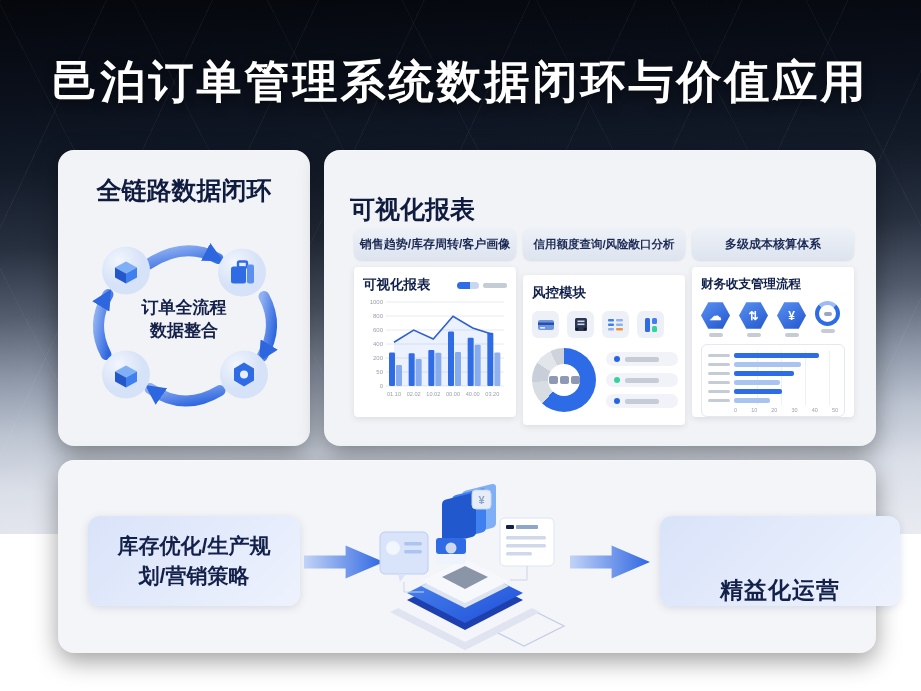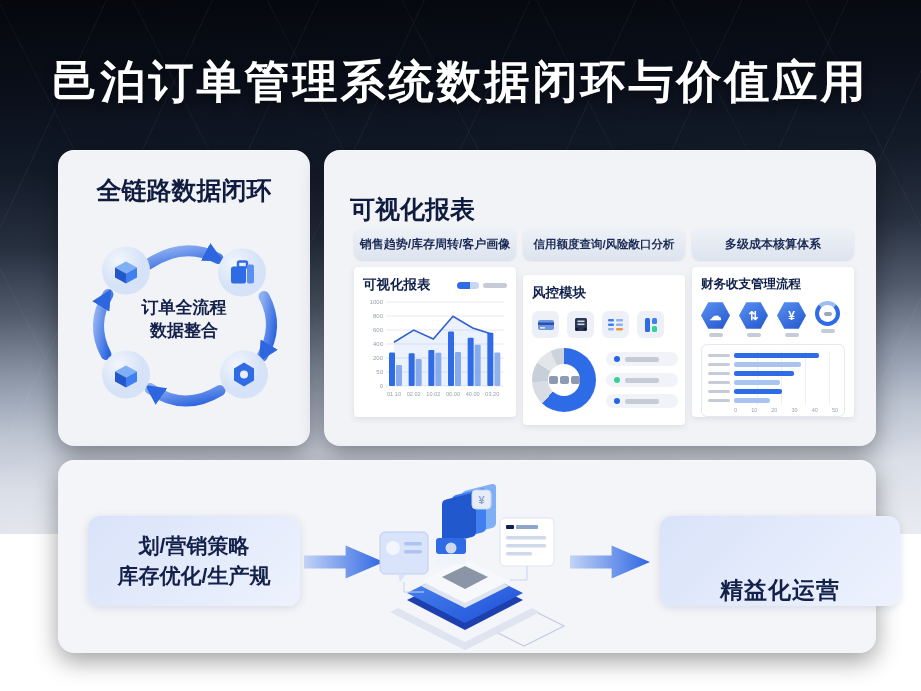--- a/index.html
+++ b/index.html
@@ -320,22 +320,22 @@
             <span>30</span>
             <span>40</span>
             <span>50</span>
           </div>
         </div>
     </div>
   </div>
 
   <div class="panel" id="bottomPanel">
     <div class="softbox" id="inputBox">
+      <span>库存优化/生产规</span>
       <span>划/营销策略</span>
-      <span>库存优化/生产规</span>
     </div>
     <div class="bigarrow" id="arrow1"></div>
 
     <div id="illu">
       <svg width="202" height="186" viewBox="0 0 202 186">
         <defs>
           <linearGradient id="blueTop" x1="0" y1="0" x2="1" y2="1">
             <stop offset="0%" stop-color="#4f8af0"></stop>
               <stop offset="100%" stop-color="#1d4ed8"></stop>
           </linearGradient>

